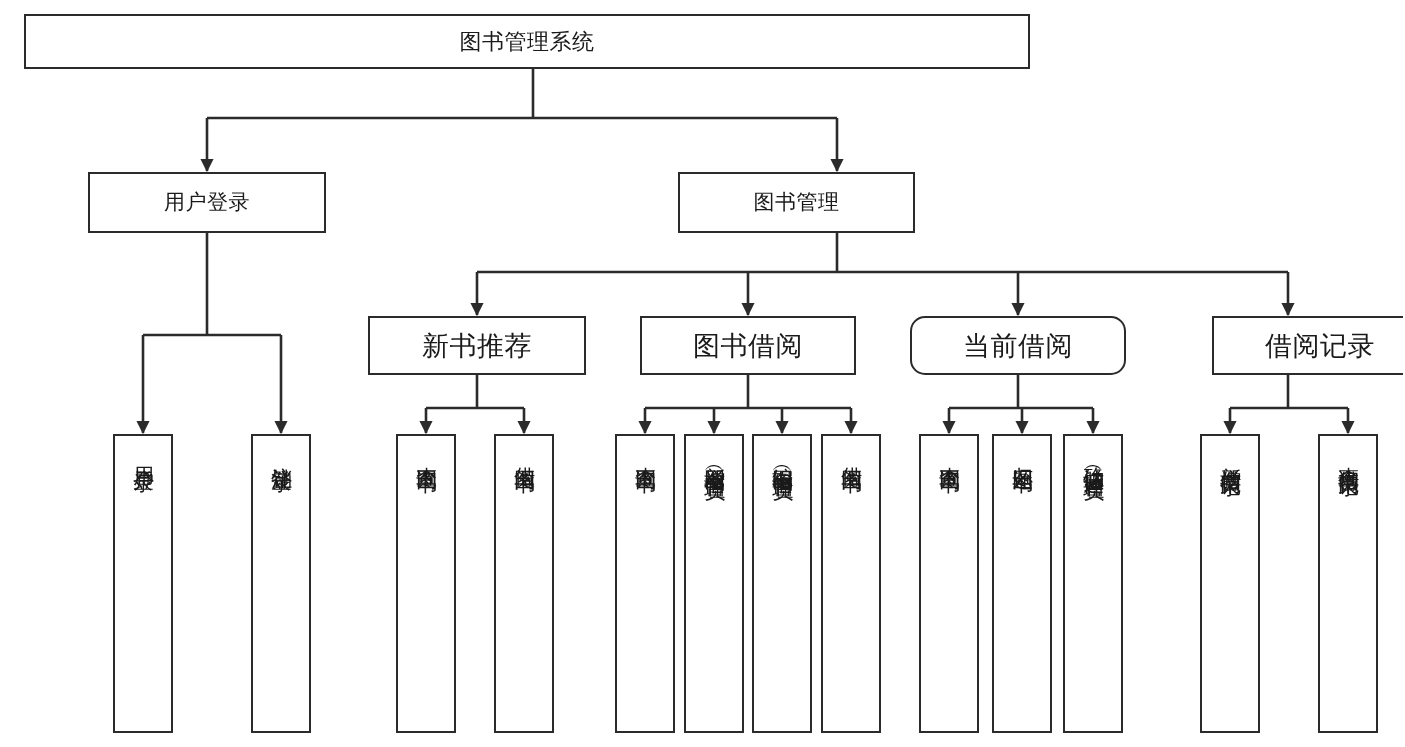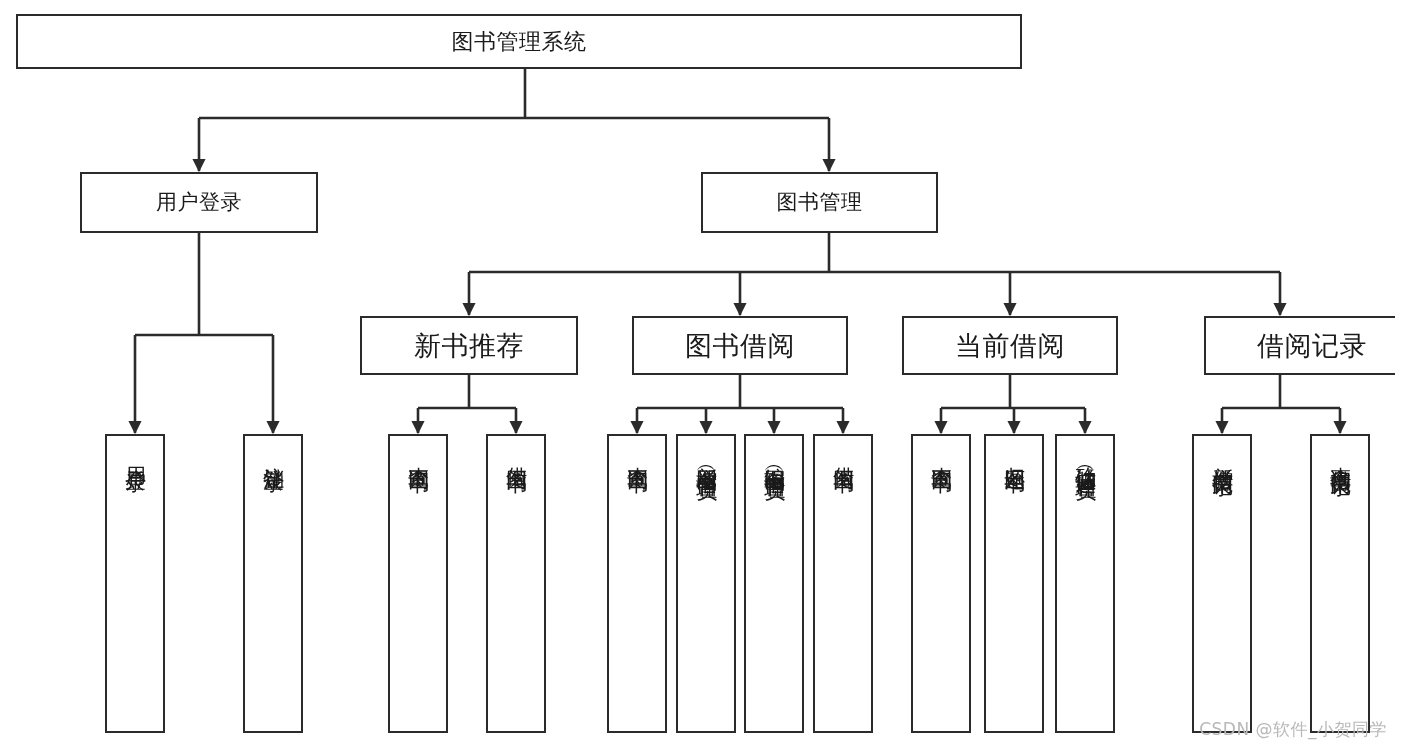--- a/index.html
+++ b/index.html
@@ -10,20 +10,21 @@
   }
   body {
     font-family: "DejaVu Sans", "Liberation Sans", sans-serif;
   }
   #diagram-root {
     position: relative;
     width: 1395px;
     height: 747px;
     background: #ffffff;
     overflow: hidden;
+    margin-left: 8px;
   }
   #edge-layer {
     position: absolute;
     left: 0;
     top: 0;
     width: 1405px;
     height: 747px;
     pointer-events: none;
   }
   .node {
@@ -124,30 +125,30 @@
       </g>
   </svg>
 
   <div id="node-layer">
       <div class="node root" style="left: 16px; top: 14px; width: 1006px; height: 55px;">
         <span class="node-label">图书管理系统</span>
       </div>
       <div class="node level2" style="left: 80px; top: 172px; width: 238px; height: 61px;">
         <span class="node-label">用户登录</span>
       </div>
-      <div class="node level2" style="left: 701px; top: 172px; width: 237px; height: 61px;">
+      <div class="node level2" style="left: 670px; top: 172px; width: 237px; height: 61px;">
         <span class="node-label">图书管理</span>
       </div>
       <div class="node group" style="left: 360px; top: 316px; width: 218px; height: 59px;">
         <span class="node-label">新书推荐</span>
       </div>
       <div class="node group" style="left: 632px; top: 316px; width: 216px; height: 59px;">
         <span class="node-label">图书借阅</span>
       </div>
-      <div class="node group" style="left: 902px; top: 316px; width: 216px; height: 59px;">
+      <div class="node group" style="left: 902px; top: 316px; width: 216px; height: 59px; border-radius: 15px;">
         <span class="node-label">当前借阅</span>
       </div>
       <div class="node group" style="left: 1204px; top: 316px; width: 216px; height: 59px;">
         <span class="node-label">借阅记录</span>
       </div>
       <div class="node leaf" style="left: 105px; top: 434px; width: 60px; height: 299px;">
         <span class="node-label">用户登录</span>
       </div>
       <div class="node leaf" style="left: 243px; top: 434px; width: 60px; height: 299px;">
         <span class="node-label">注销登录</span>
@@ -180,14 +181,13 @@
         <span class="node-label">确认归还（管理员）</span>
       </div>
       <div class="node leaf" style="left: 1192px; top: 434px; width: 60px; height: 299px;">
         <span class="node-label">新增借阅记录</span>
       </div>
       <div class="node leaf" style="left: 1310px; top: 434px; width: 60px; height: 299px;">
         <span class="node-label">查询借阅记录</span>
       </div>
     </div>
 
-  <div class="watermark">CSDN @软件_小贺同学</div>
 </div>
 
 </body></html>

